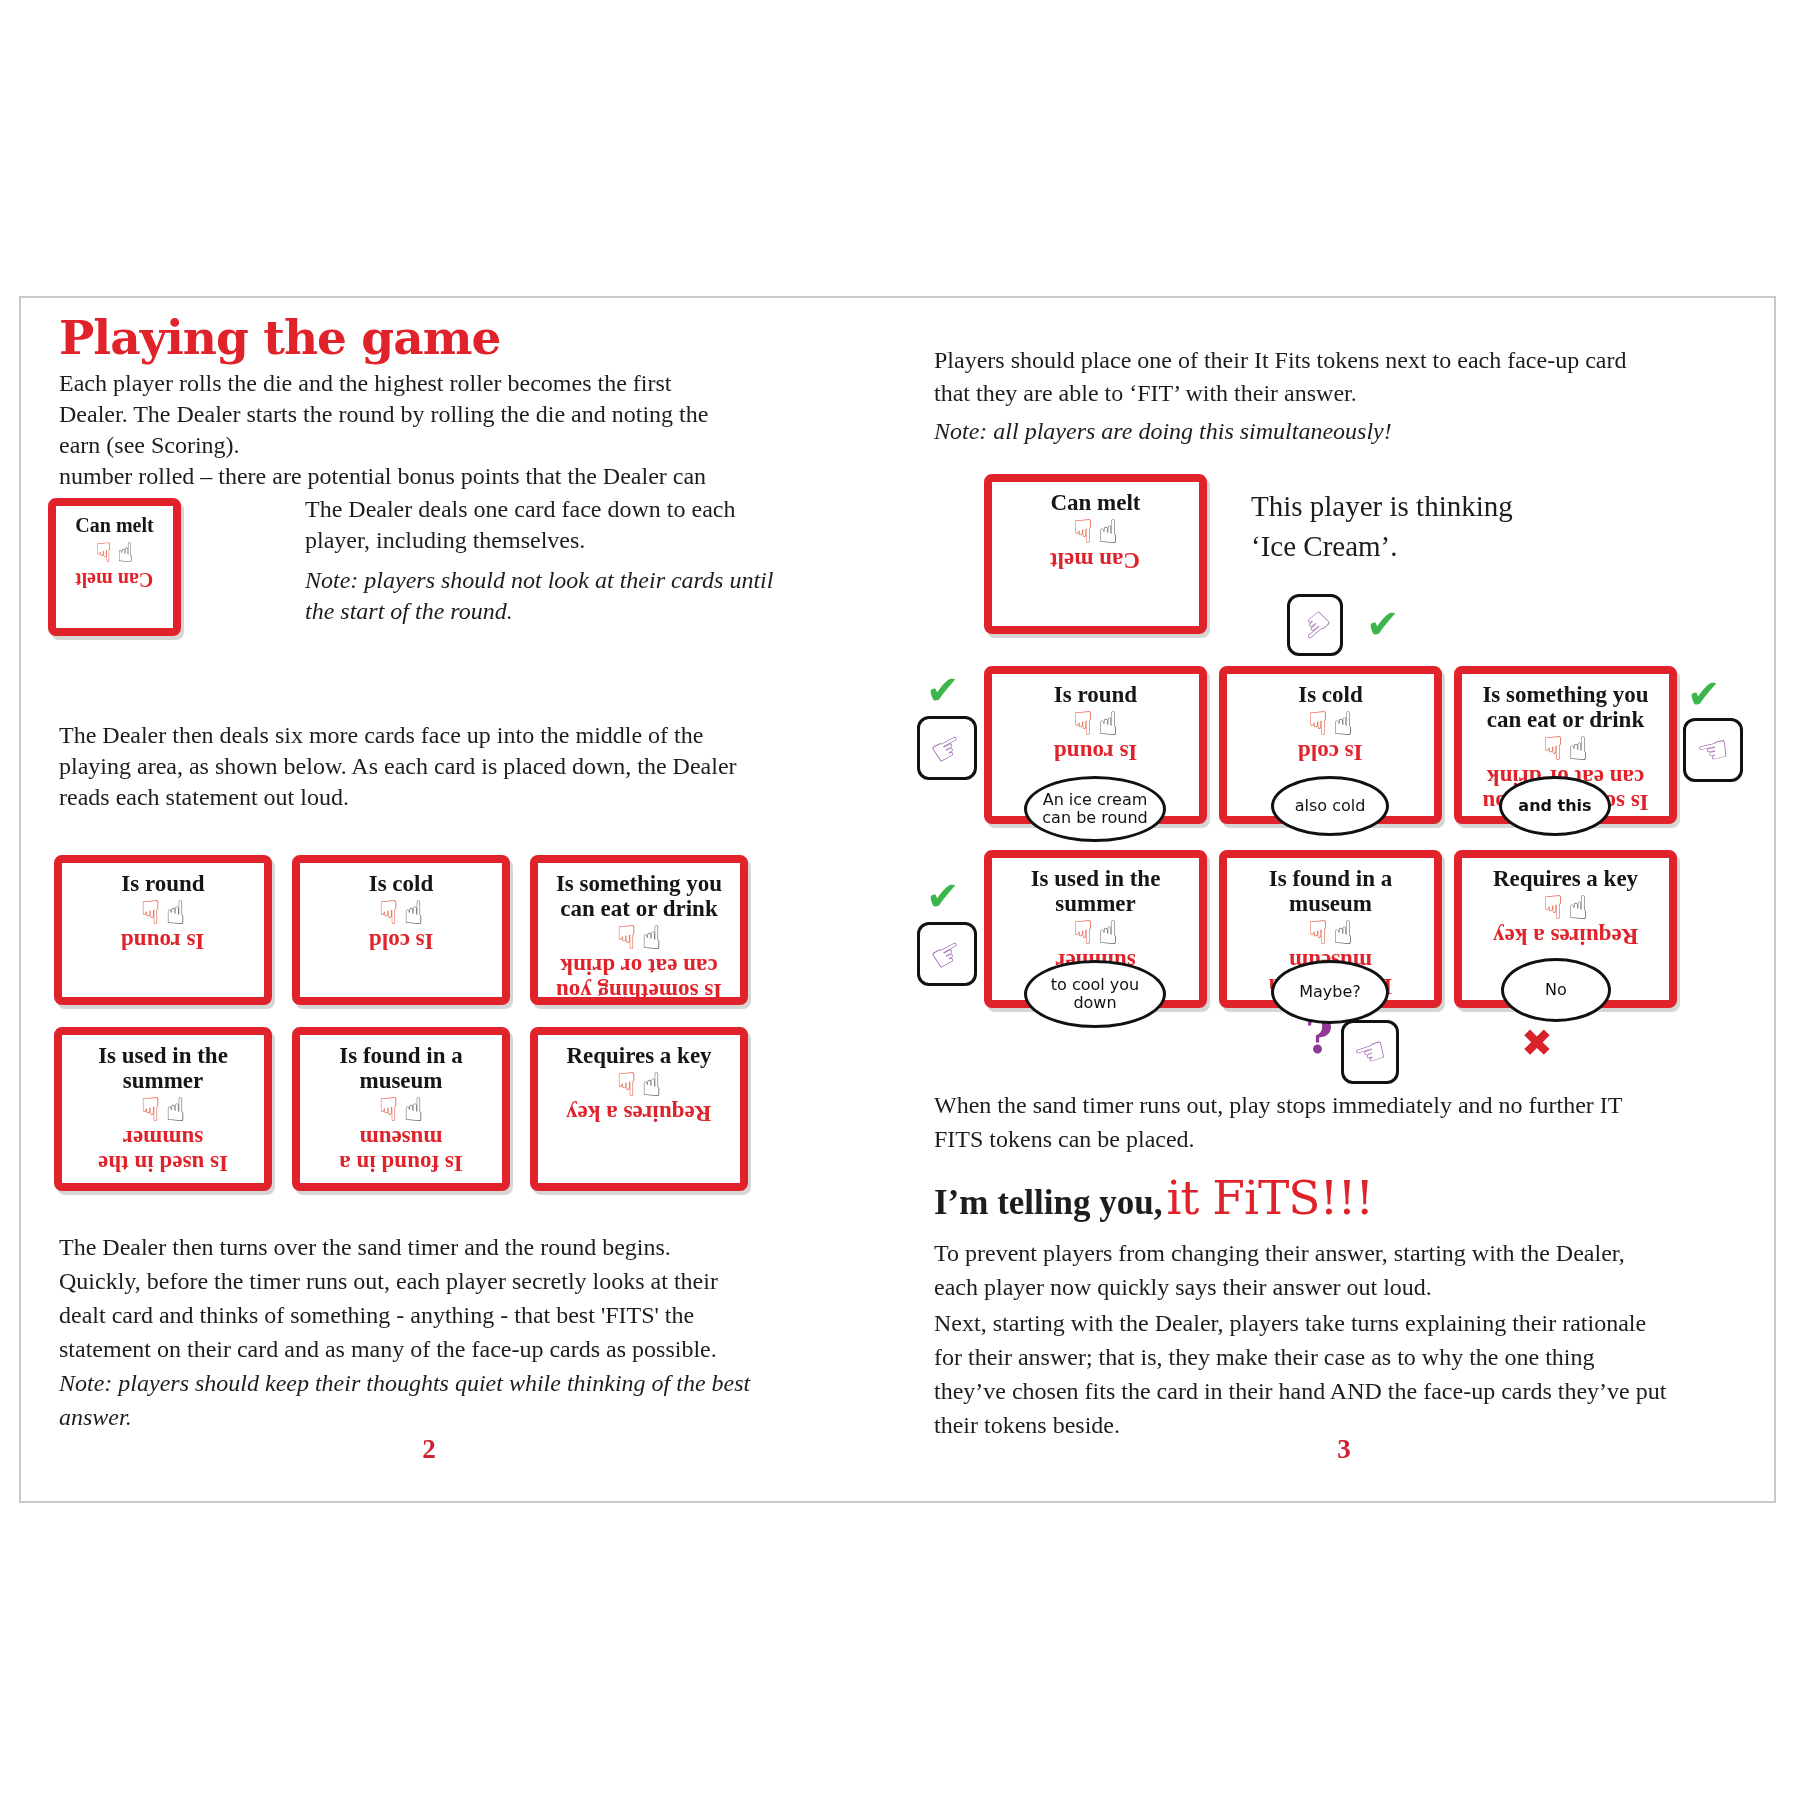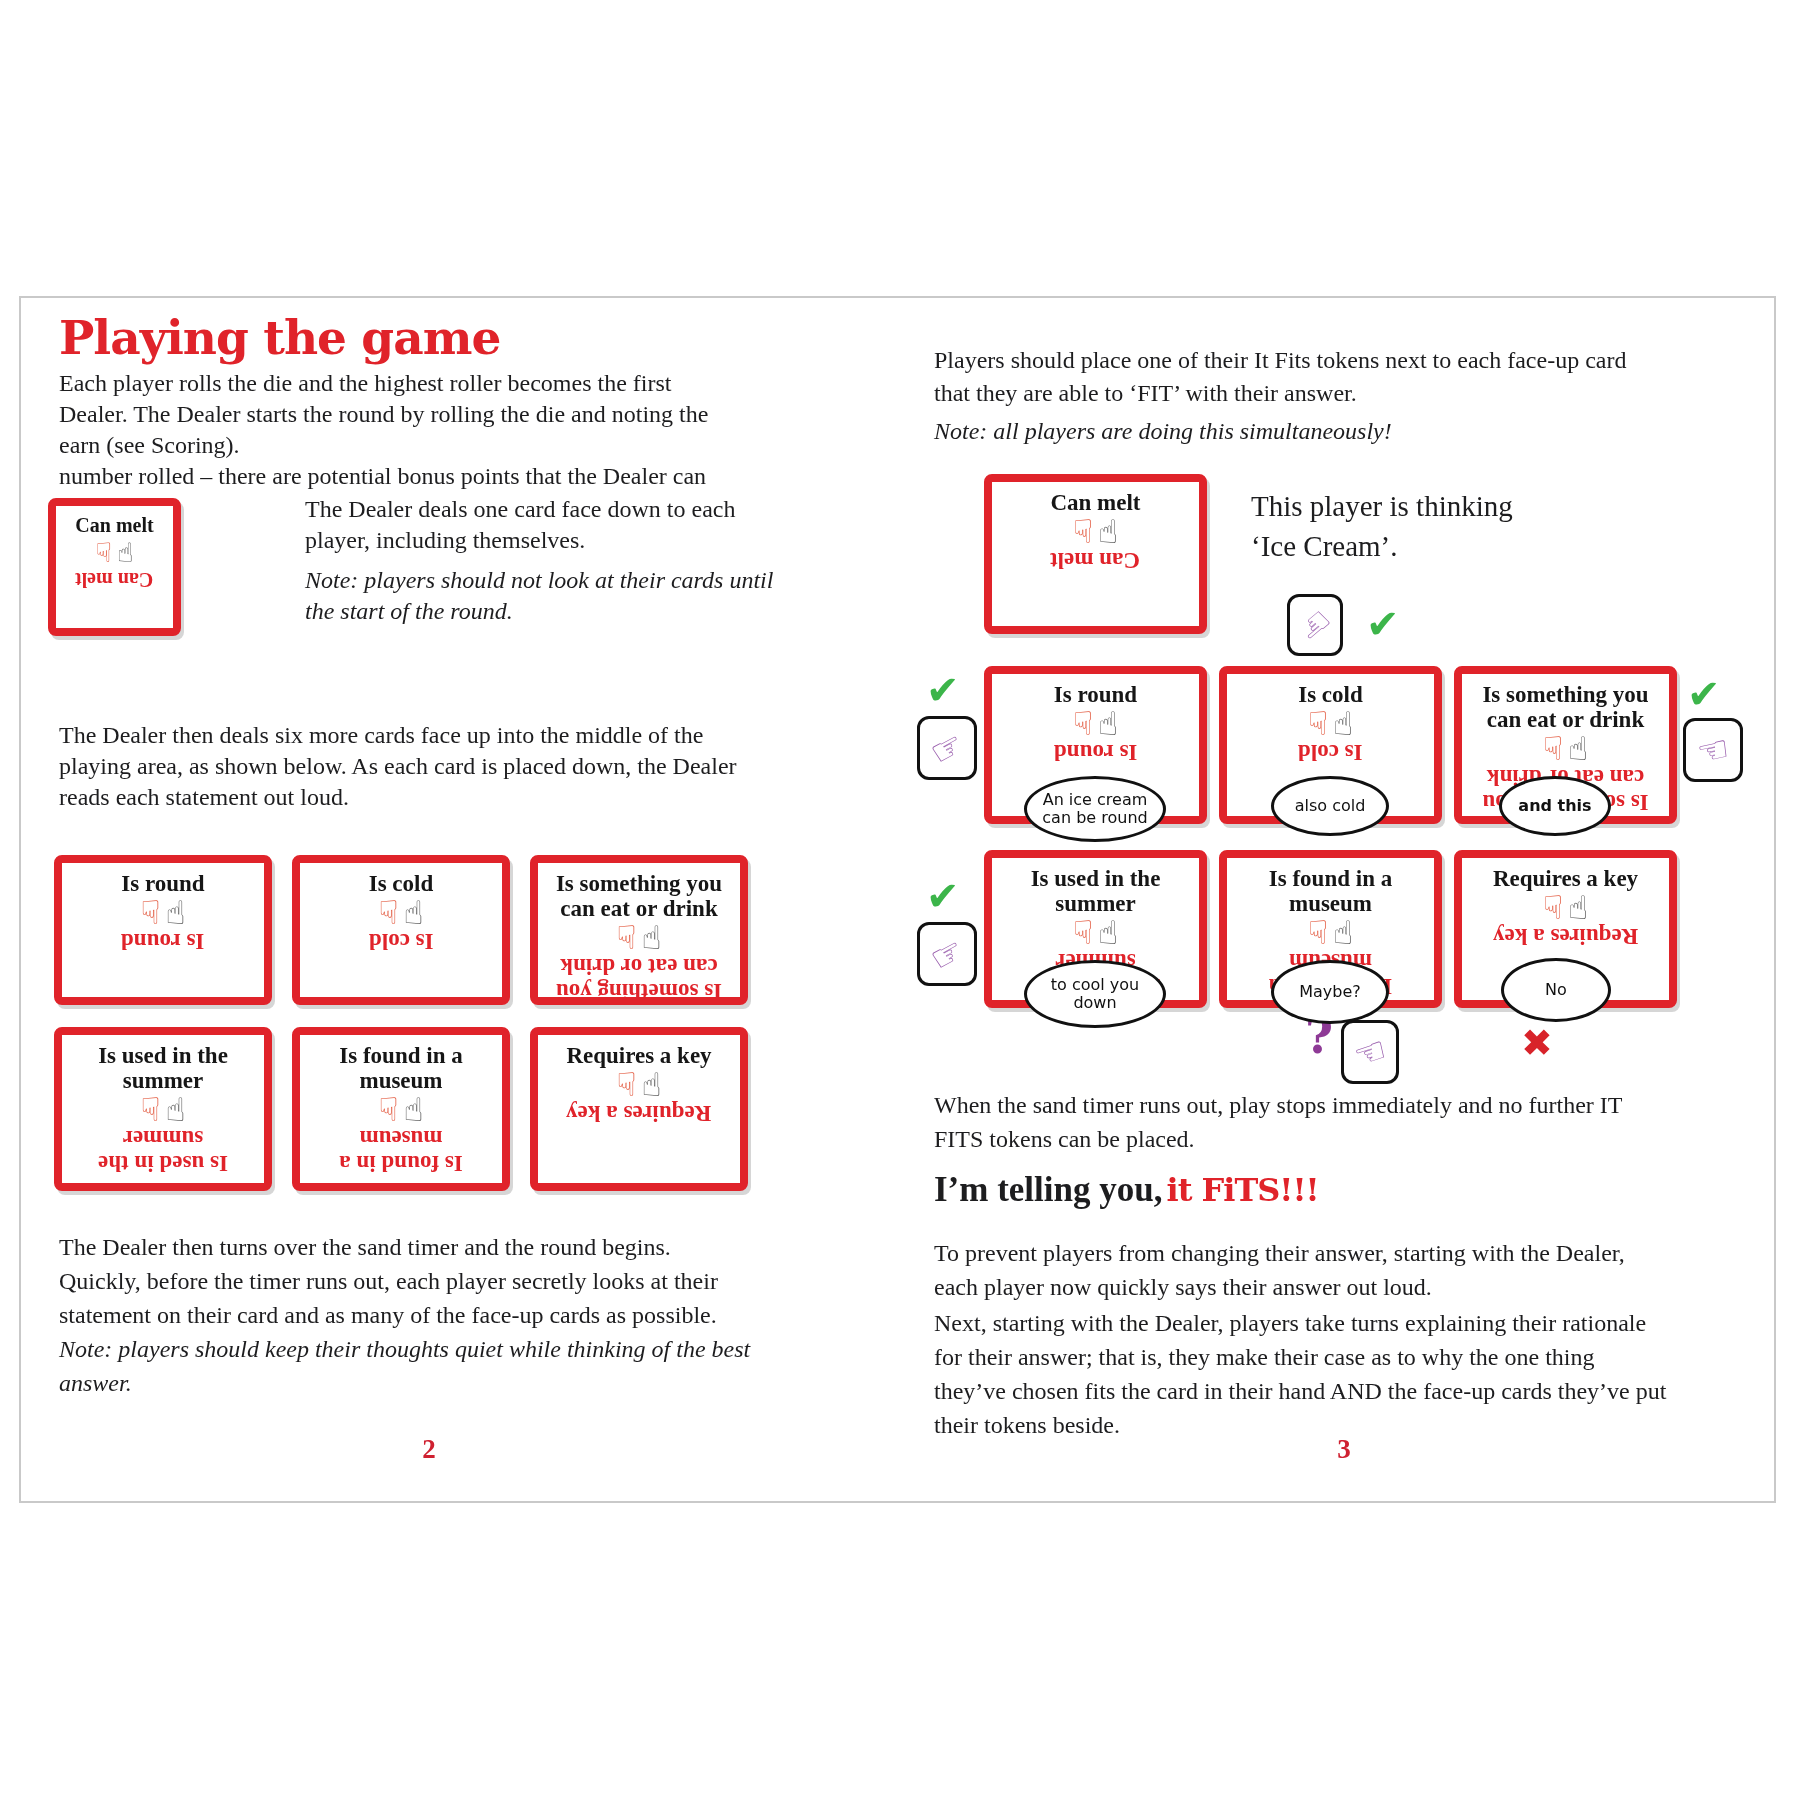--- a/index.html
+++ b/index.html
@@ -53,22 +53,22 @@
   .rot-downleft{transform:rotate(140deg);}
   .rot-left{transform:rotate(-12deg);}
   .rot-upleft{transform:rotate(-18deg);}
 
   .bubble{position:absolute;background:#fff;border:3px solid #111;border-radius:50%;
           box-sizing:border-box;display:flex;align-items:center;justify-content:center;
           text-align:center;font-family:"DejaVu Sans",sans-serif;font-size:16px;
           line-height:18px;color:#111;z-index:6;padding:4px;}
 
   .heading-black{font-weight:bold;font-size:35px;white-space:nowrap;}
-  .heading-red{font-family:"DejaVu Serif",serif;font-weight:bold;color:var(--red);
-               font-size:32px;letter-spacing:-1px;white-space:nowrap;}
+  .heading-red{font-family:"DejaVu Serif",serif;font-weight:normal;color:var(--red);
+               font-size:47px;letter-spacing:-1px;white-space:nowrap;}
   .thinking{font-size:29px;line-height:40px;margin-left:30px;}
 </style>
 </head>
 <body>
 
 <div class="canvas">
   <div class="sheet">
 
     <div class="abs big-title" style="left:38px;top:12px;">Playing the game</div>
 
@@ -130,20 +130,21 @@
     <div class="card" style="left:509px;top:729px;width:218px;height:164px;">
       <div class="card-title">Requires a key</div>
       <div class="hands"><span class="hand-down">☟</span><span class="hand-up">☝</span></div>
       <div class="card-title flipped">Requires a key</div>
     </div>
 
     <div class="abs" style="left:38px;top:932px;">
       <div class="body lh34"><span class="tline">The Dealer then turns over the sand timer and the round begins.</span></div>
       <div class="body lh34">
           <div class="tline">Quickly, before the timer runs out, each player secretly looks at their</div>
+          <div class="tline">dealt card and thinks of something - anything - that best 'FITS' the</div>
           <div class="tline">statement on their card and as many of the face-up cards as possible.</div>
         </div>
       <div class="body lh34 italic">
           <div class="tline">Note: players should keep their thoughts quiet while thinking of the best</div>
           <div class="tline">answer.</div>
         </div>
     </div>
 
     <div class="abs pagenum" style="left:38px;top:1136px;width:740px;">2</div>
 

